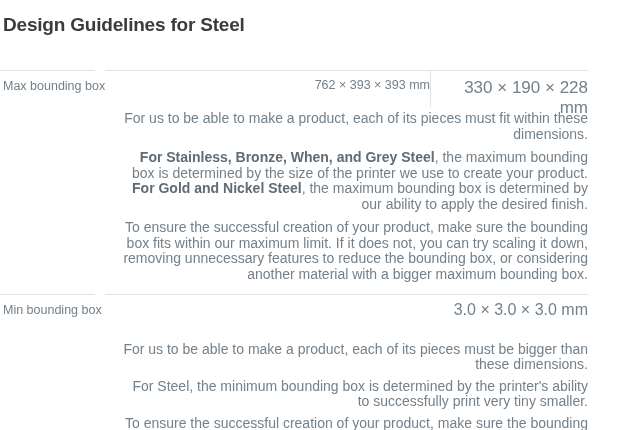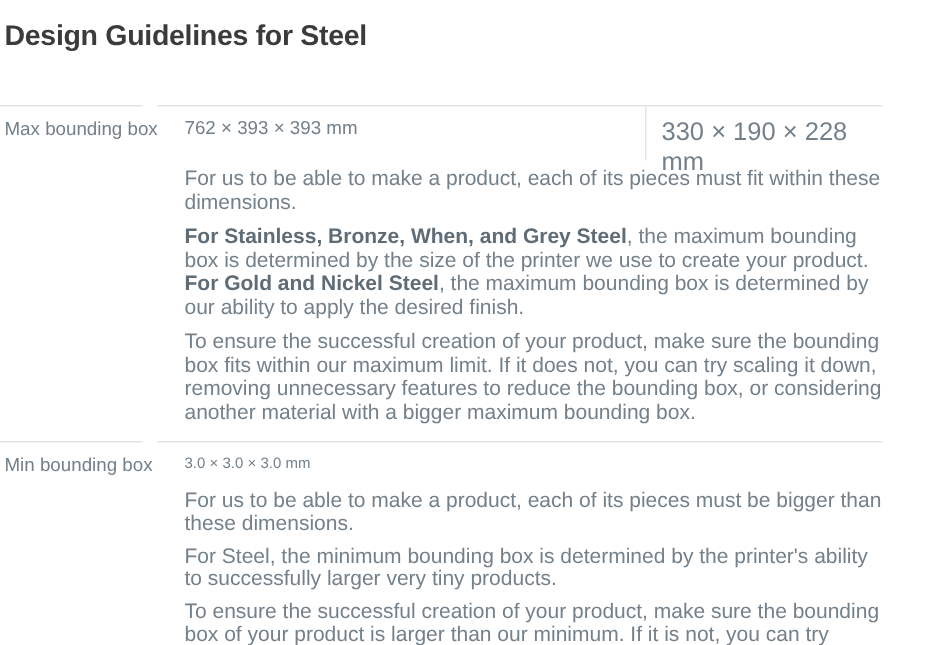--- a/index.html
+++ b/index.html
@@ -17,27 +17,27 @@
   .subtitle { font-size:11px; color:#8e979e; margin-top:3px; line-height:13px; }
   .link { color:#3f9cd7; text-decoration:none; cursor:pointer; }
 
   
   .section { display:flex; align-items:stretch; }
   .label-col {
     width:95px; margin-right:10px; border-top:1px solid #e3e3e3;
     padding:7px 0 0 3px; font-size:12.5px; line-height:16px; color:#74808a;
   }
   .label-text { display:block; margin-right:-16px; }
-  .content-col { flex:1; border-top:1px solid #e3e3e3; padding-left:18px; }
+  .content-col { flex:1; border-top:1px solid #e3e3e3; padding-left:18px;text-align:right; }
 
   
   .values-row { display:flex; height:36px; }
   .value-main { flex:1; padding-top:7px; font-size:12.5px; }
   .value-alt { width:158px; border-left:1px solid #e3e3e3; padding:7px 0 0 10px; font-size:17px; }
-  .value-single { padding-top:7px; font-size:10px; line-height:15.5px; margin-bottom:8px; }
+  .value-single { padding-top:7px; font-size:16px; line-height:15.5px; margin-bottom:24px; }
 
   .para { font-size:14px; line-height:15.5px; max-width:500px; margin:0 0 8px; }
   .para.first { margin-top:4px; }
   .para.last { margin-bottom:0; }
   .content-col.r1 { padding-bottom:12px; }
   .content-col.r2 .para { margin-bottom:6px; }
   .content-col.r2 { padding-bottom:2px; }
   strong { font-weight:bold; color:#5f6b75; }
 
   
@@ -88,21 +88,21 @@
     </div>
   </section>
 
   <section class="section">
     <div class="label-col">
       <span class="label-text">Min bounding box</span>
     </div>
     <div class="content-col r2">
       <div class="value-single">3.0 × 3.0 × 3.0 mm</div>
       <p class="para">For us to be able to make a product, each of its pieces must be bigger than these dimensions.</p>
-      <p class="para">For Steel, the minimum bounding box is determined by the printer's ability to successfully larger very tiny products.</p>
+      <p class="para">For Steel, the minimum bounding box is determined by the printer's ability to successfully print very tiny smaller.</p>
       <p class="para last">To ensure the successful creation of your product, make sure the bounding box of your product is larger than our minimum. If it is not, you can try scaling it up, thickening, combining, or enlarging parts and features, or trying a material with a smaller minimum bounding box.</p>
     </div>
   </section>
 
   <section class="section">
     <div class="label-col">
       <span class="label-text">Min supported wall thickness</span>
     </div>
     <div class="content-col">
       <div class="wall-row">

